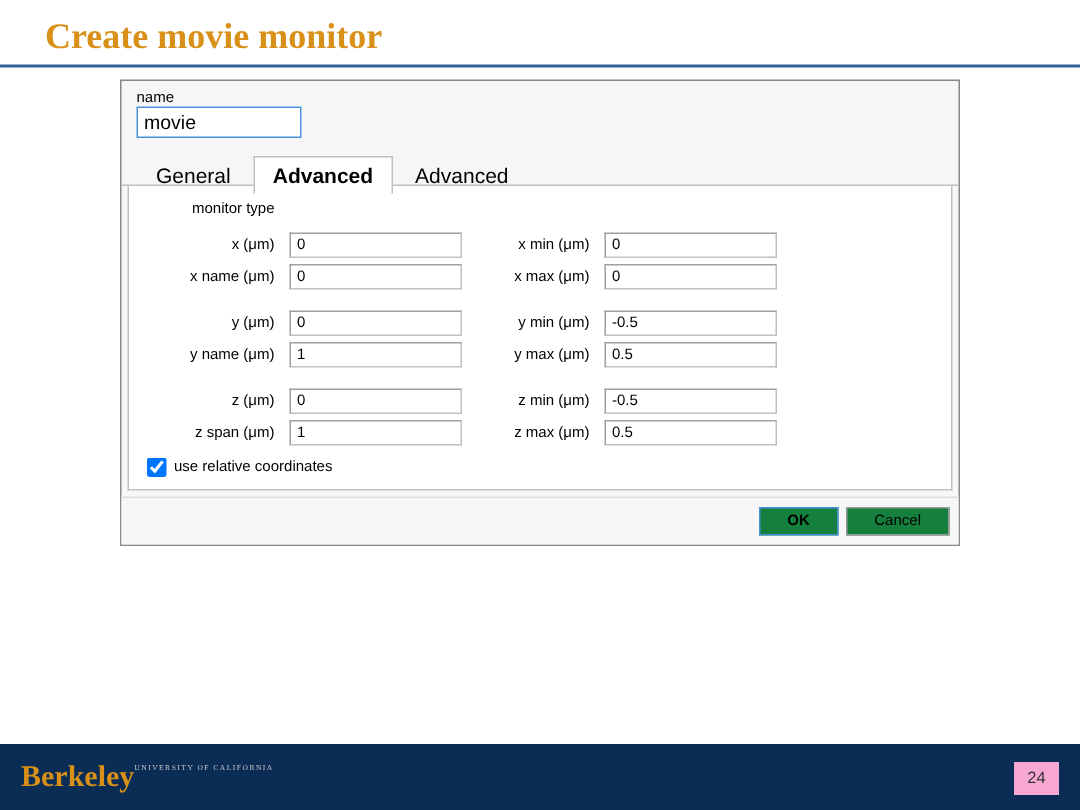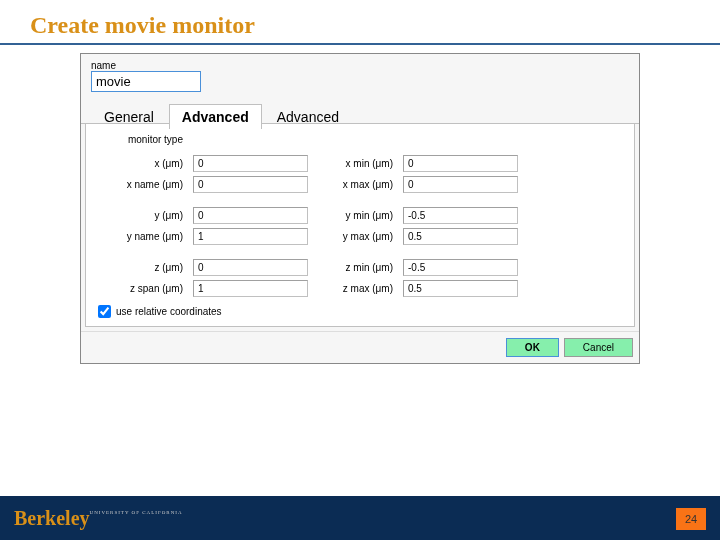--- a/index.html
+++ b/index.html
@@ -147,21 +147,21 @@
     justify-content: flex-end;
     padding: 6px;
     gap: 5px;
     background: #f6f6f6;
     border-top: 1px solid #ddd;
   }
   .dialog-footer button {
     padding: 3px 18px;
     font-size: 10px;
     border: 1px solid #999;
-    background: #86efac;
+    background: #15803d;
     cursor: pointer;
   }
   .dialog-footer button.primary {
     border: 1px solid #4a90d9;
     font-weight: bold;
   }
   .bottom-bar {
     position: absolute;
     left: 0;
     bottom: 0;
@@ -178,21 +178,21 @@
     color: #d99018;
     font-family: Georgia, serif;
     line-height: 1;
   }
   .berkeley-logo .main { font-size: 20px; font-weight: bold; }
   .berkeley-logo .sub { font-size: 5px; color: #c9c9c9; letter-spacing: 1px; margin-top: 2px; }
   .page-num-box {
     position: absolute;
     right: 14px;
     bottom: 10px;
-    background: #f97316;
+    background: #f9a8d4;
     color: #333;
     width: 30px;
     height: 22px;
     display: flex;
     align-items: center;
     justify-content: center;
     font-size: 11px;
   }
 </style>
 </head>

